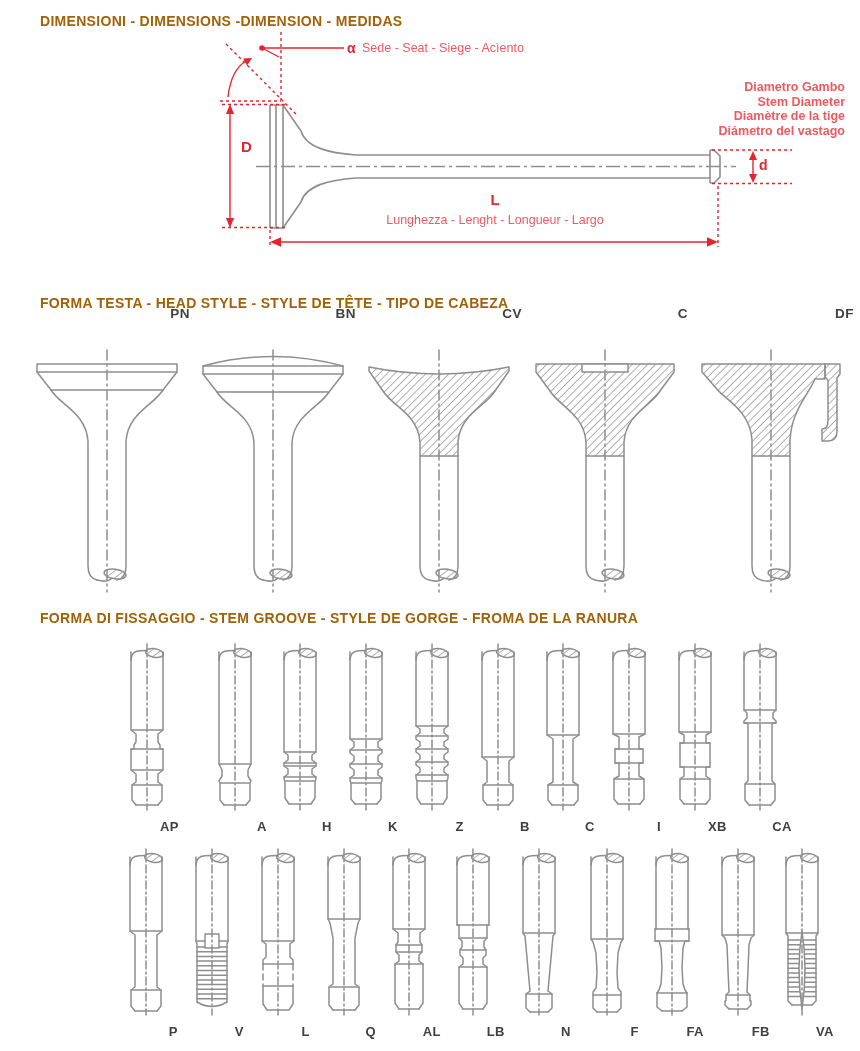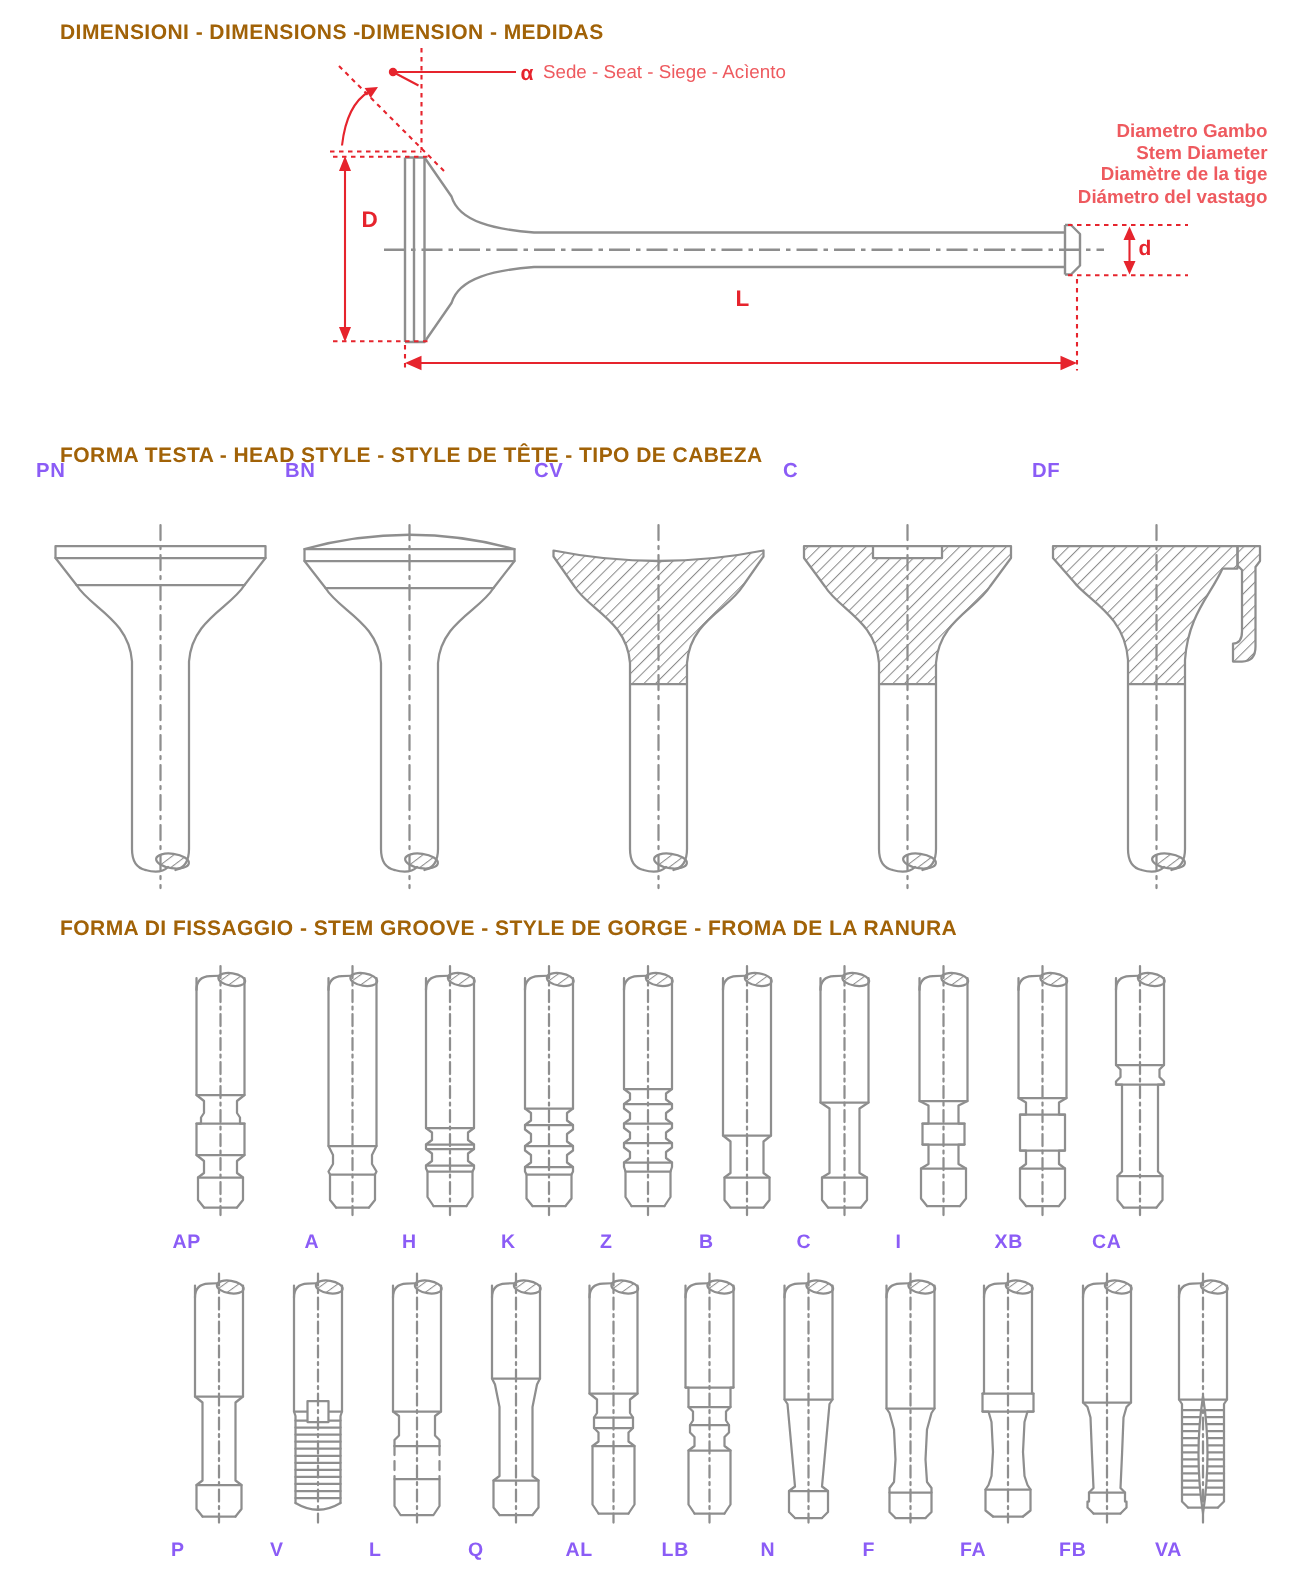--- a/index.html
+++ b/index.html
@@ -7,21 +7,21 @@
   .section-title{position:absolute;left:40px;font-size:14px;font-weight:bold;color:#a16207;letter-spacing:.3px;white-space:nowrap;}
   
   .draw path,.draw line,.draw polyline,.draw ellipse,.draw rect{stroke:#8e8e8e;stroke-width:1.5;fill:none;stroke-linejoin:round;stroke-linecap:round;}
   .dim path,.dim line{stroke:#8e8e8e;fill:none;stroke-width:1.6;stroke-linejoin:round;}
   .dim .r{stroke:#e6242d;stroke-width:1.4;}
   .dim .rf{fill:#e6242d;stroke:none;}
   .d3{stroke-dasharray:3,3 !important;}
   .lbl{position:absolute;color:#ee5a5f;font-size:12.5px;white-space:nowrap;}
   .lbl.right{text-align:right;font-weight:bold;}
   .sym{position:absolute;color:#e6242d;font-weight:bold;white-space:nowrap;}
-  .code-label{color:#8b5cf6;font-weight:bold;font-size:13px;text-align:left;letter-spacing:.5px;}
+  .code-label{color:#404040;font-weight:bold;font-size:13px;text-align:right;letter-spacing:.5px;}
   .head-col{position:absolute;width:166px;top:306px;}
   .head-col .code-label{font-size:13.5px;height:28px;}
   .stem-col{position:absolute;width:64px;}
   .stem-col .code-label{margin-top:3px;}
   #dim-section{position:absolute;top:0;left:0;}
   #defs-svg{position:absolute;width:0;height:0;}
 </style>
 </head>
 <body>
 
@@ -77,20 +77,21 @@
 
   <div class="lbl right" style="right:15px;top:80px;line-height:14.5px;">
     <div>Diametro Gambo</div>
     <div>Stem Diameter</div>
     <div>Diamètre de la tige</div>
     <div>Diámetro del vastago</div>
   </div>
   <div class="sym" style="left:759px;top:157px;font-size:14px;">d</div>
 
   <div class="sym" style="left:460px;width:70px;text-align:center;top:191px;font-size:15px;">L</div>
+  <div class="lbl" style="left:270px;width:450px;text-align:center;top:213px;">Lunghezza - Lenght - Longueur - Largo</div>
 </div>
 
 <div class="section-title" style="top:295px;text-align:right;">FORMA TESTA - HEAD STYLE - STYLE DE TÊTE - TIPO DE CABEZA</div>
 <div id="head-row">
     <div class="head-col" style="left: 24px;"><div class="code-label">PN</div><svg class="draw" viewBox="0 0 166 262" width="166" height="262">
         <path d="M13,30 H153 V38 H13 Z"></path>
         <path d="M13,38 L27,56 M153,38 L139,56 M27,56 H139"></path>
         <path d="M27,56 C36,71 62,79 64,107 L64,232 Q64,244 73,246 M139,56 C130,71 104,79 102,107 L102,232 Q102,244 93,246"></path>
         <path d="M73,246 Q83,249 88,244"></path>
         <ellipse cx="91" cy="240" rx="11" ry="4.8" style="fill:url(#hatch)" transform="rotate(8 91 240)"></ellipse>

